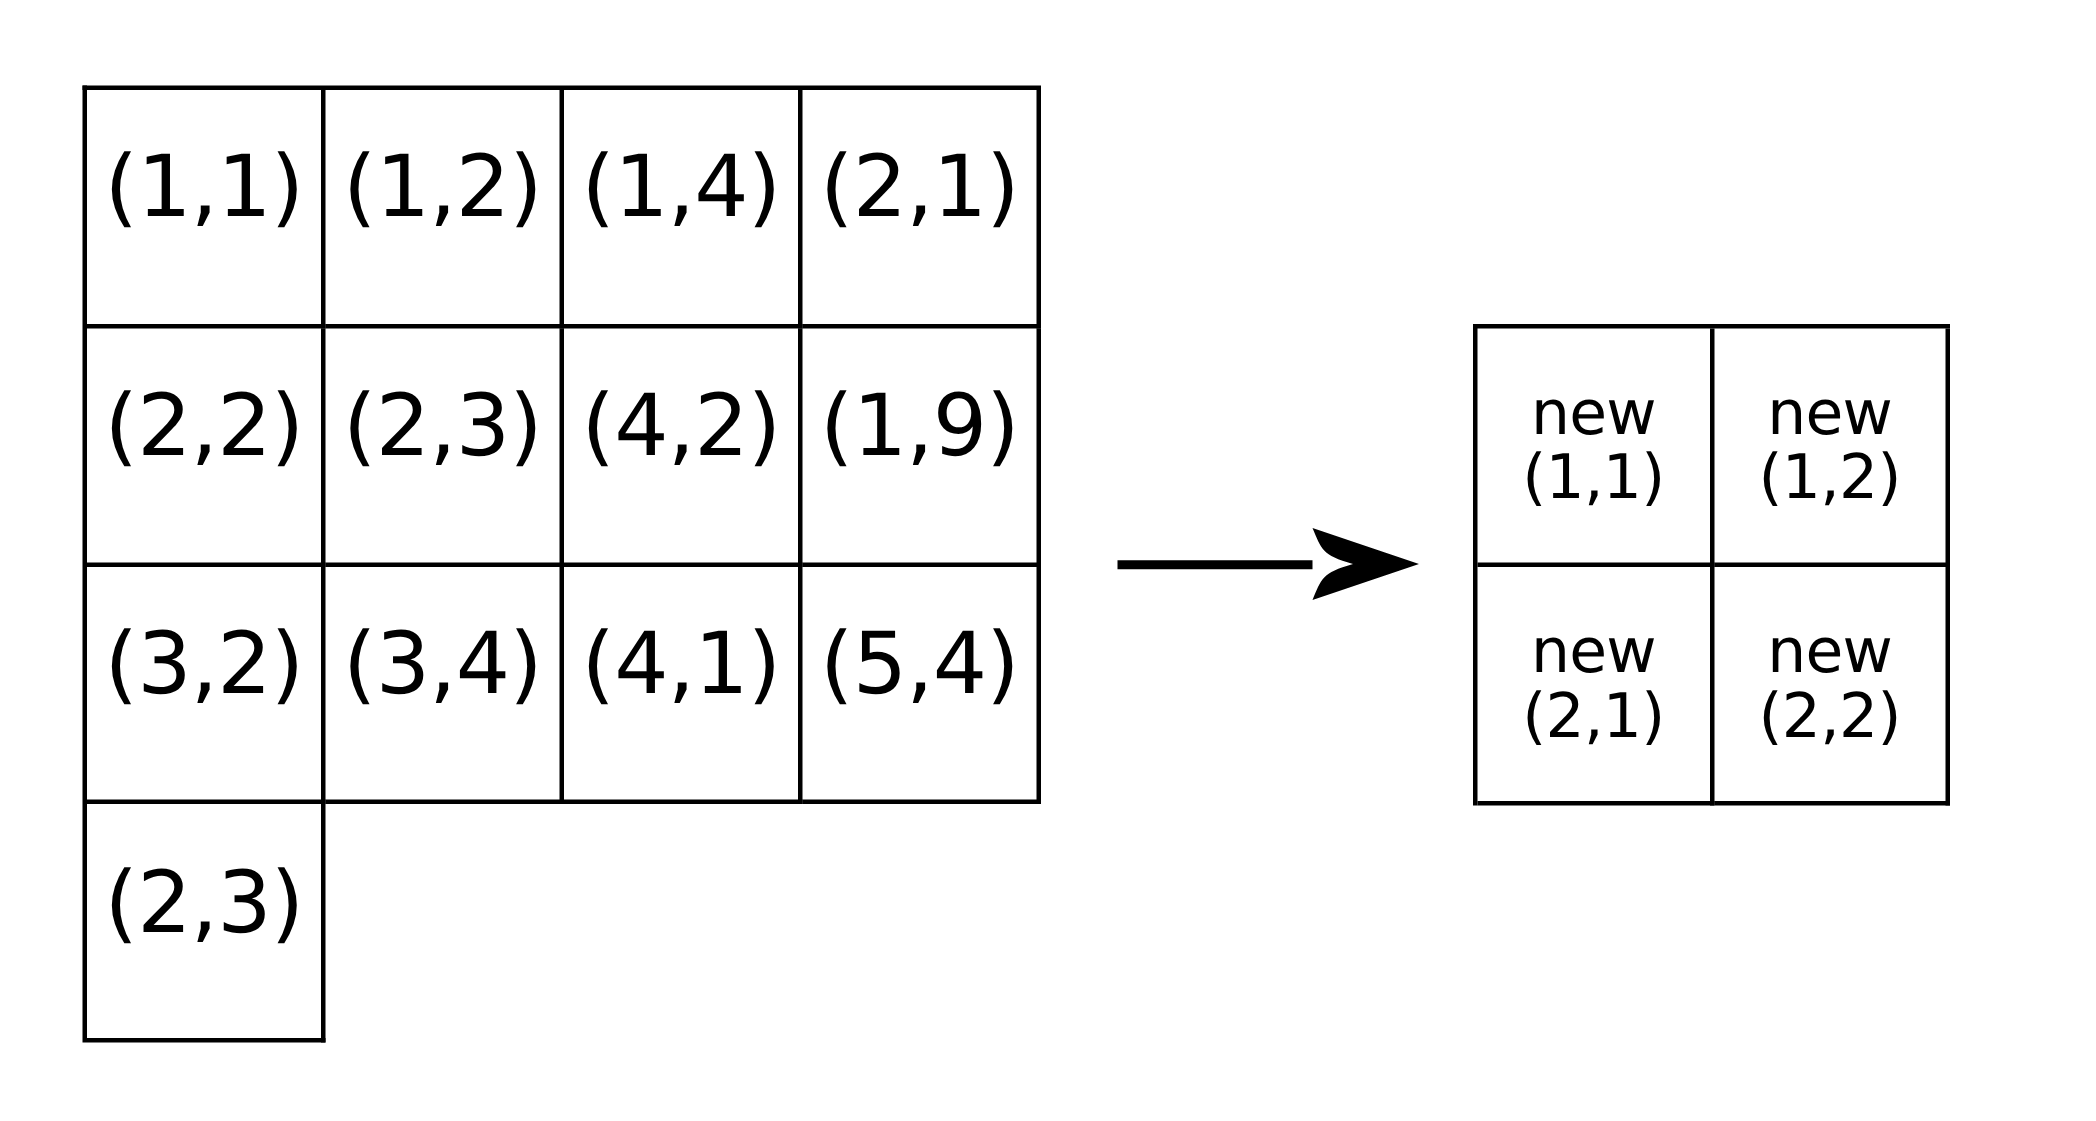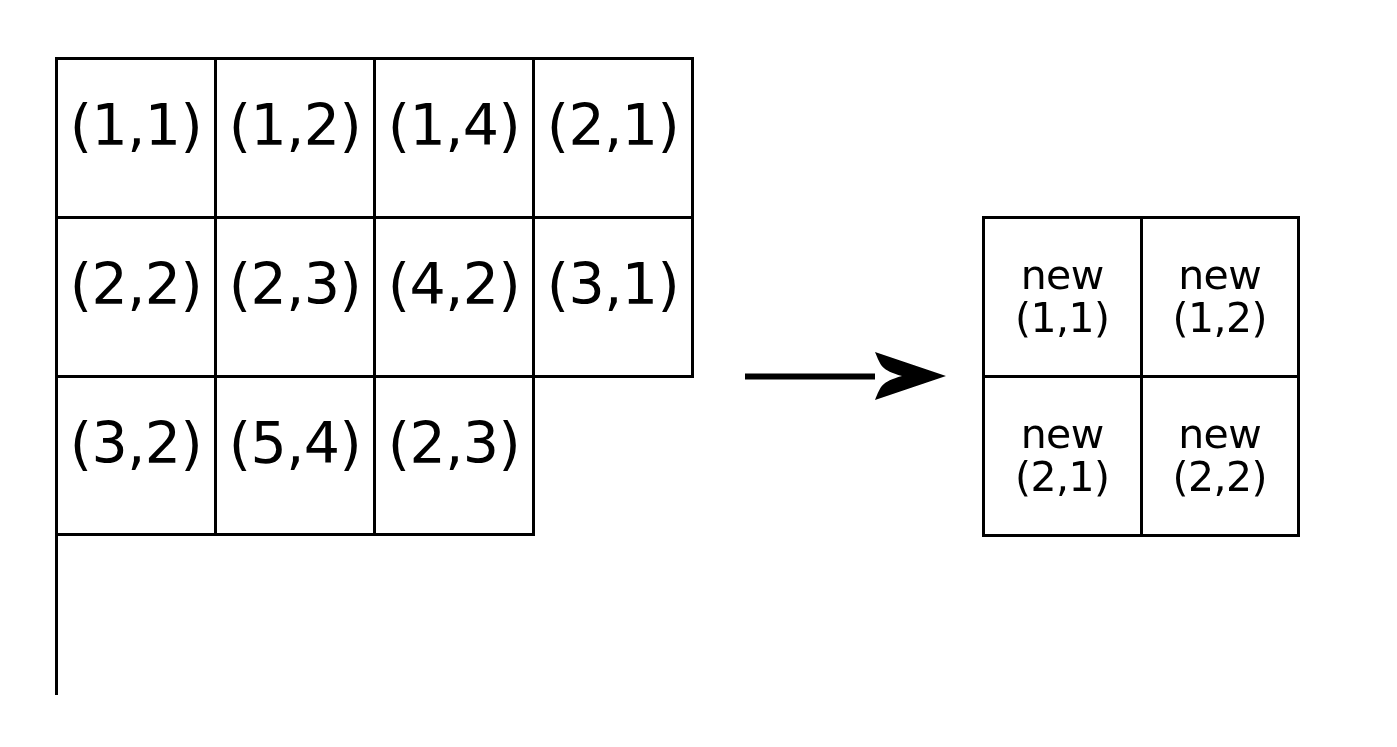--- a/index.html
+++ b/index.html
@@ -122,26 +122,32 @@
       <span>(2,2)</span>
     </div>
     <div class="cell">
       <span>(2,3)</span>
     </div>
     <div class="cell">
       <span>(4,2)</span>
     </div>
 
     <div class="cell">
-      <span>(3,1)</span>
+      <span>(1,9)</span>
     </div>
     <div class="cell">
       <span>(3,2)</span>
     </div>
+    <div class="cell">
+      <span>(3,4)</span>
+    </div>
 
+    <div class="cell">
+      <span>(4,1)</span>
+    </div>
     <div class="cell">
       <span>(5,4)</span>
     </div>
     <div class="cell">
       <span>(2,3)</span>
     </div>
   </div>
 
   <svg id="transform-arrow" viewBox="0 0 210 64">
     <path d="M 3 29.5 L 3 35.5 L 133 35.5 L 133 29.5 Z" fill="#000000"></path>

